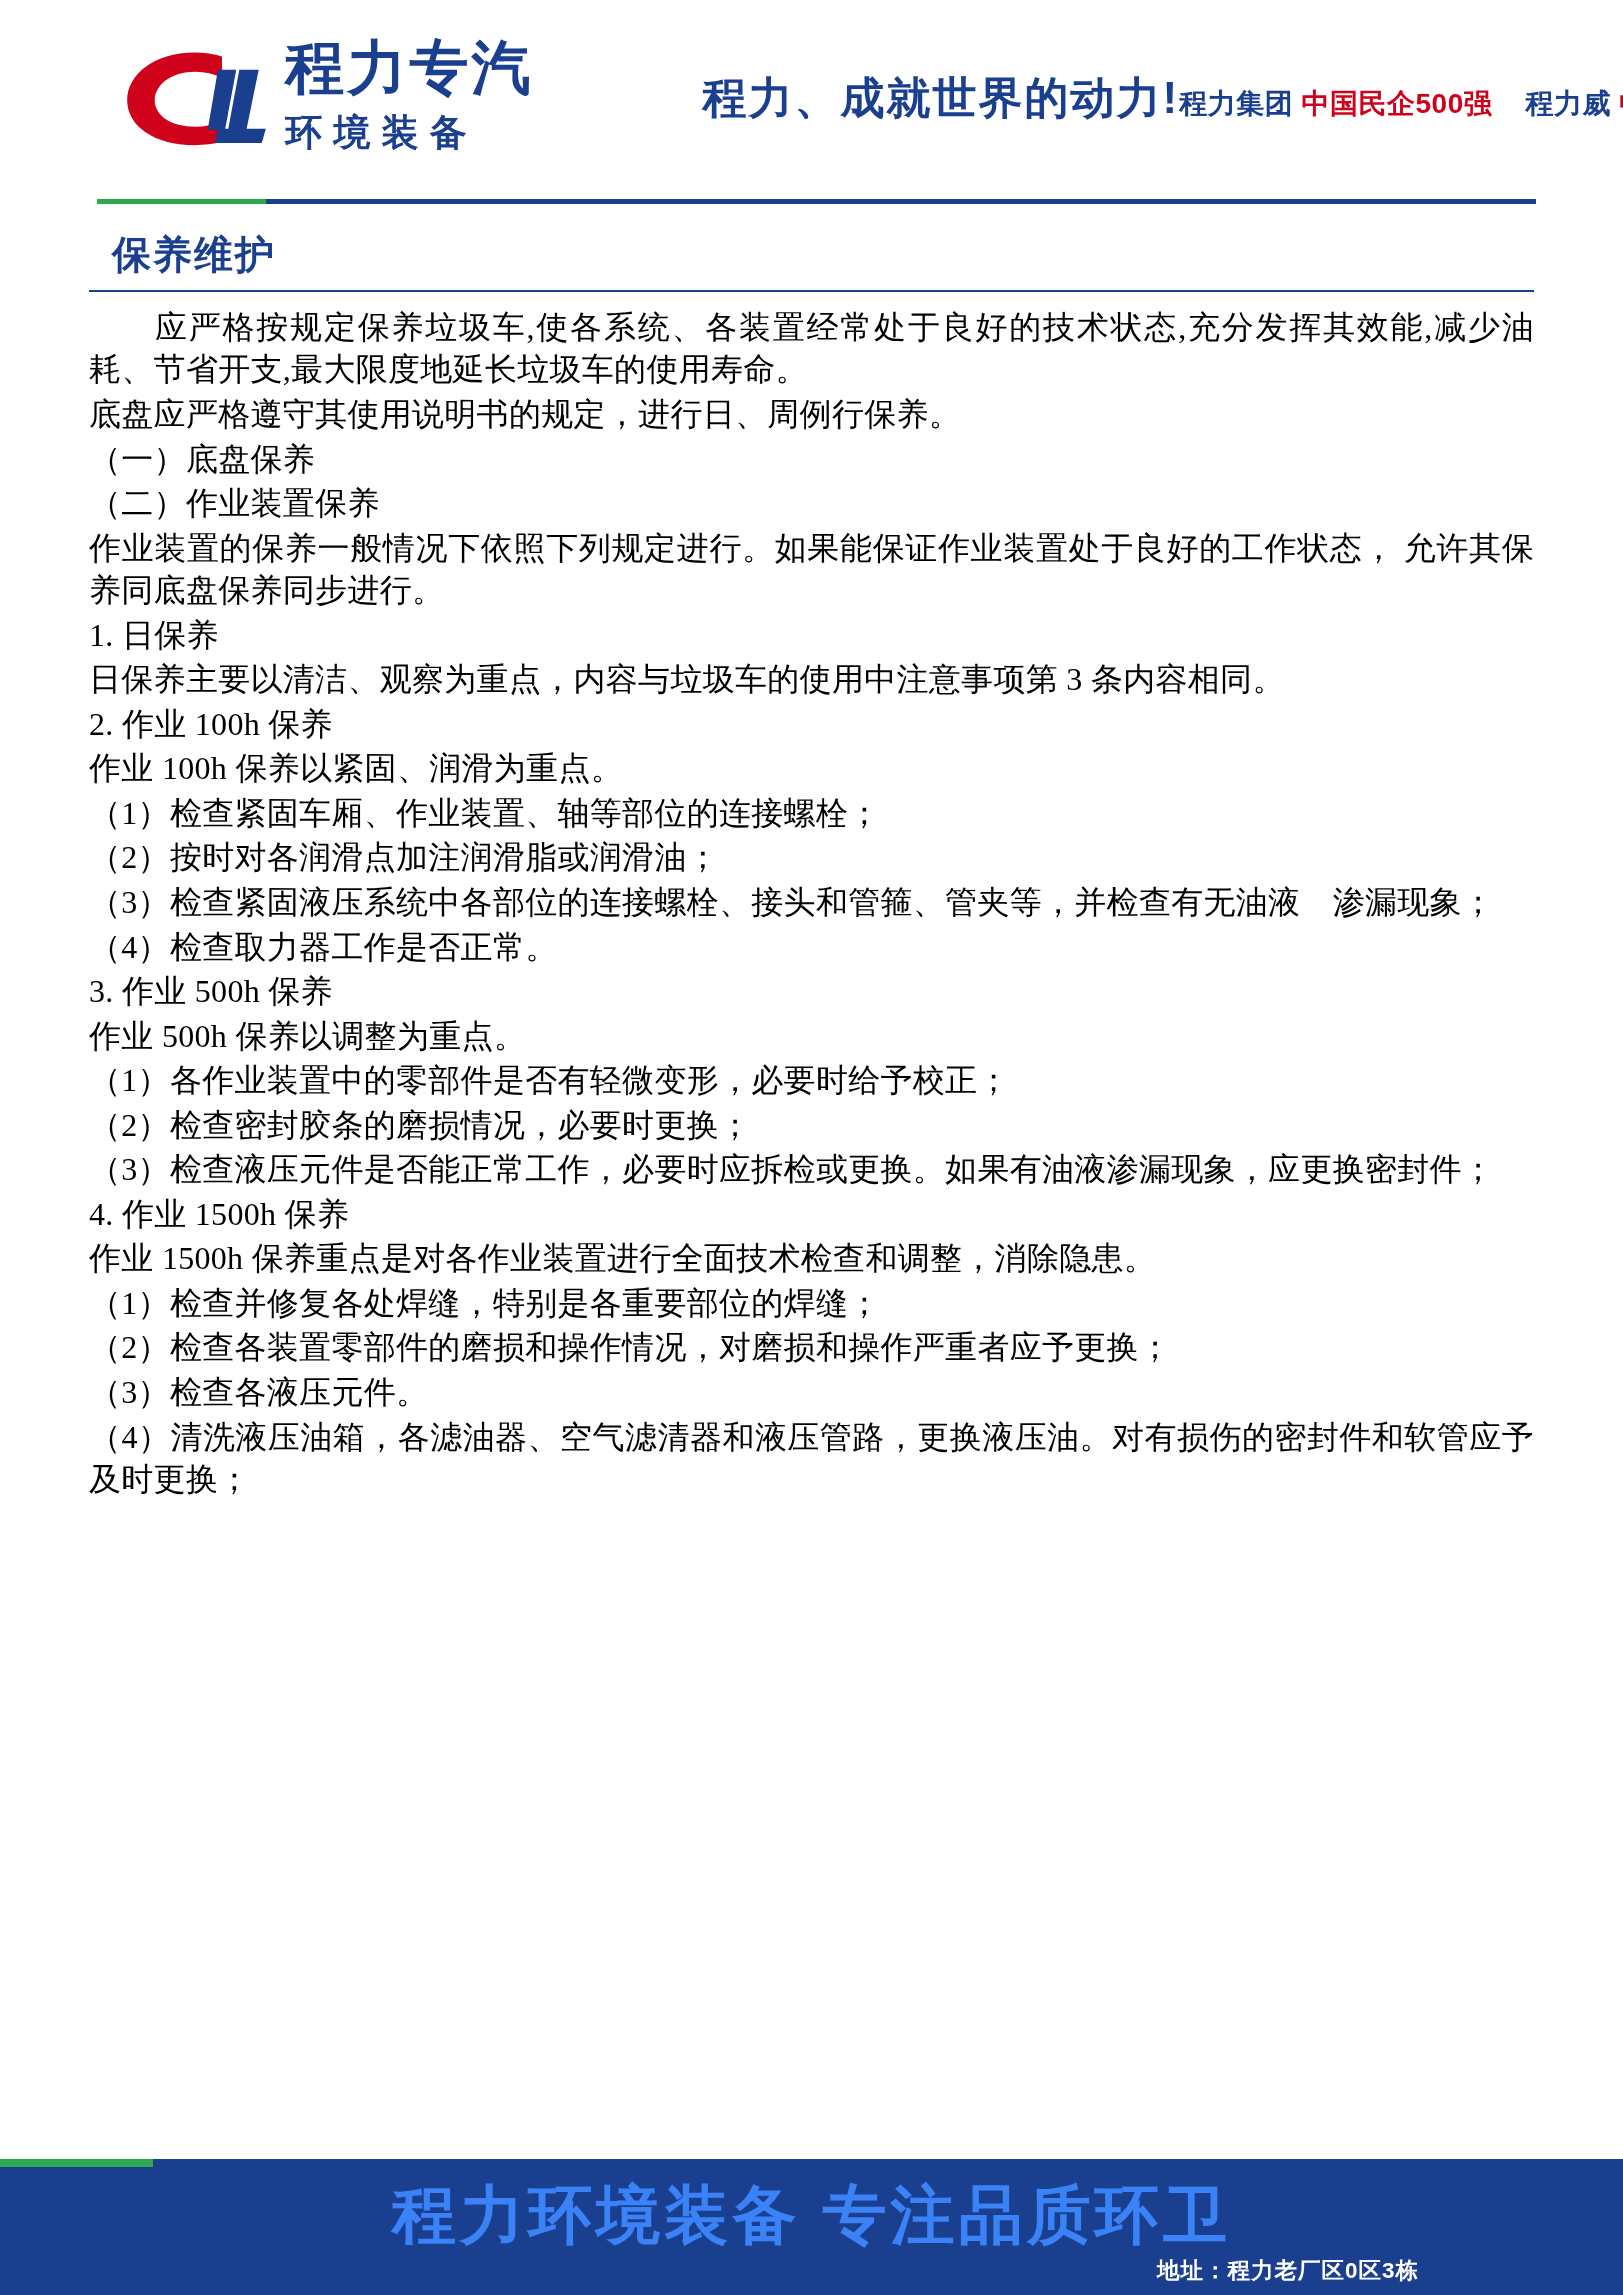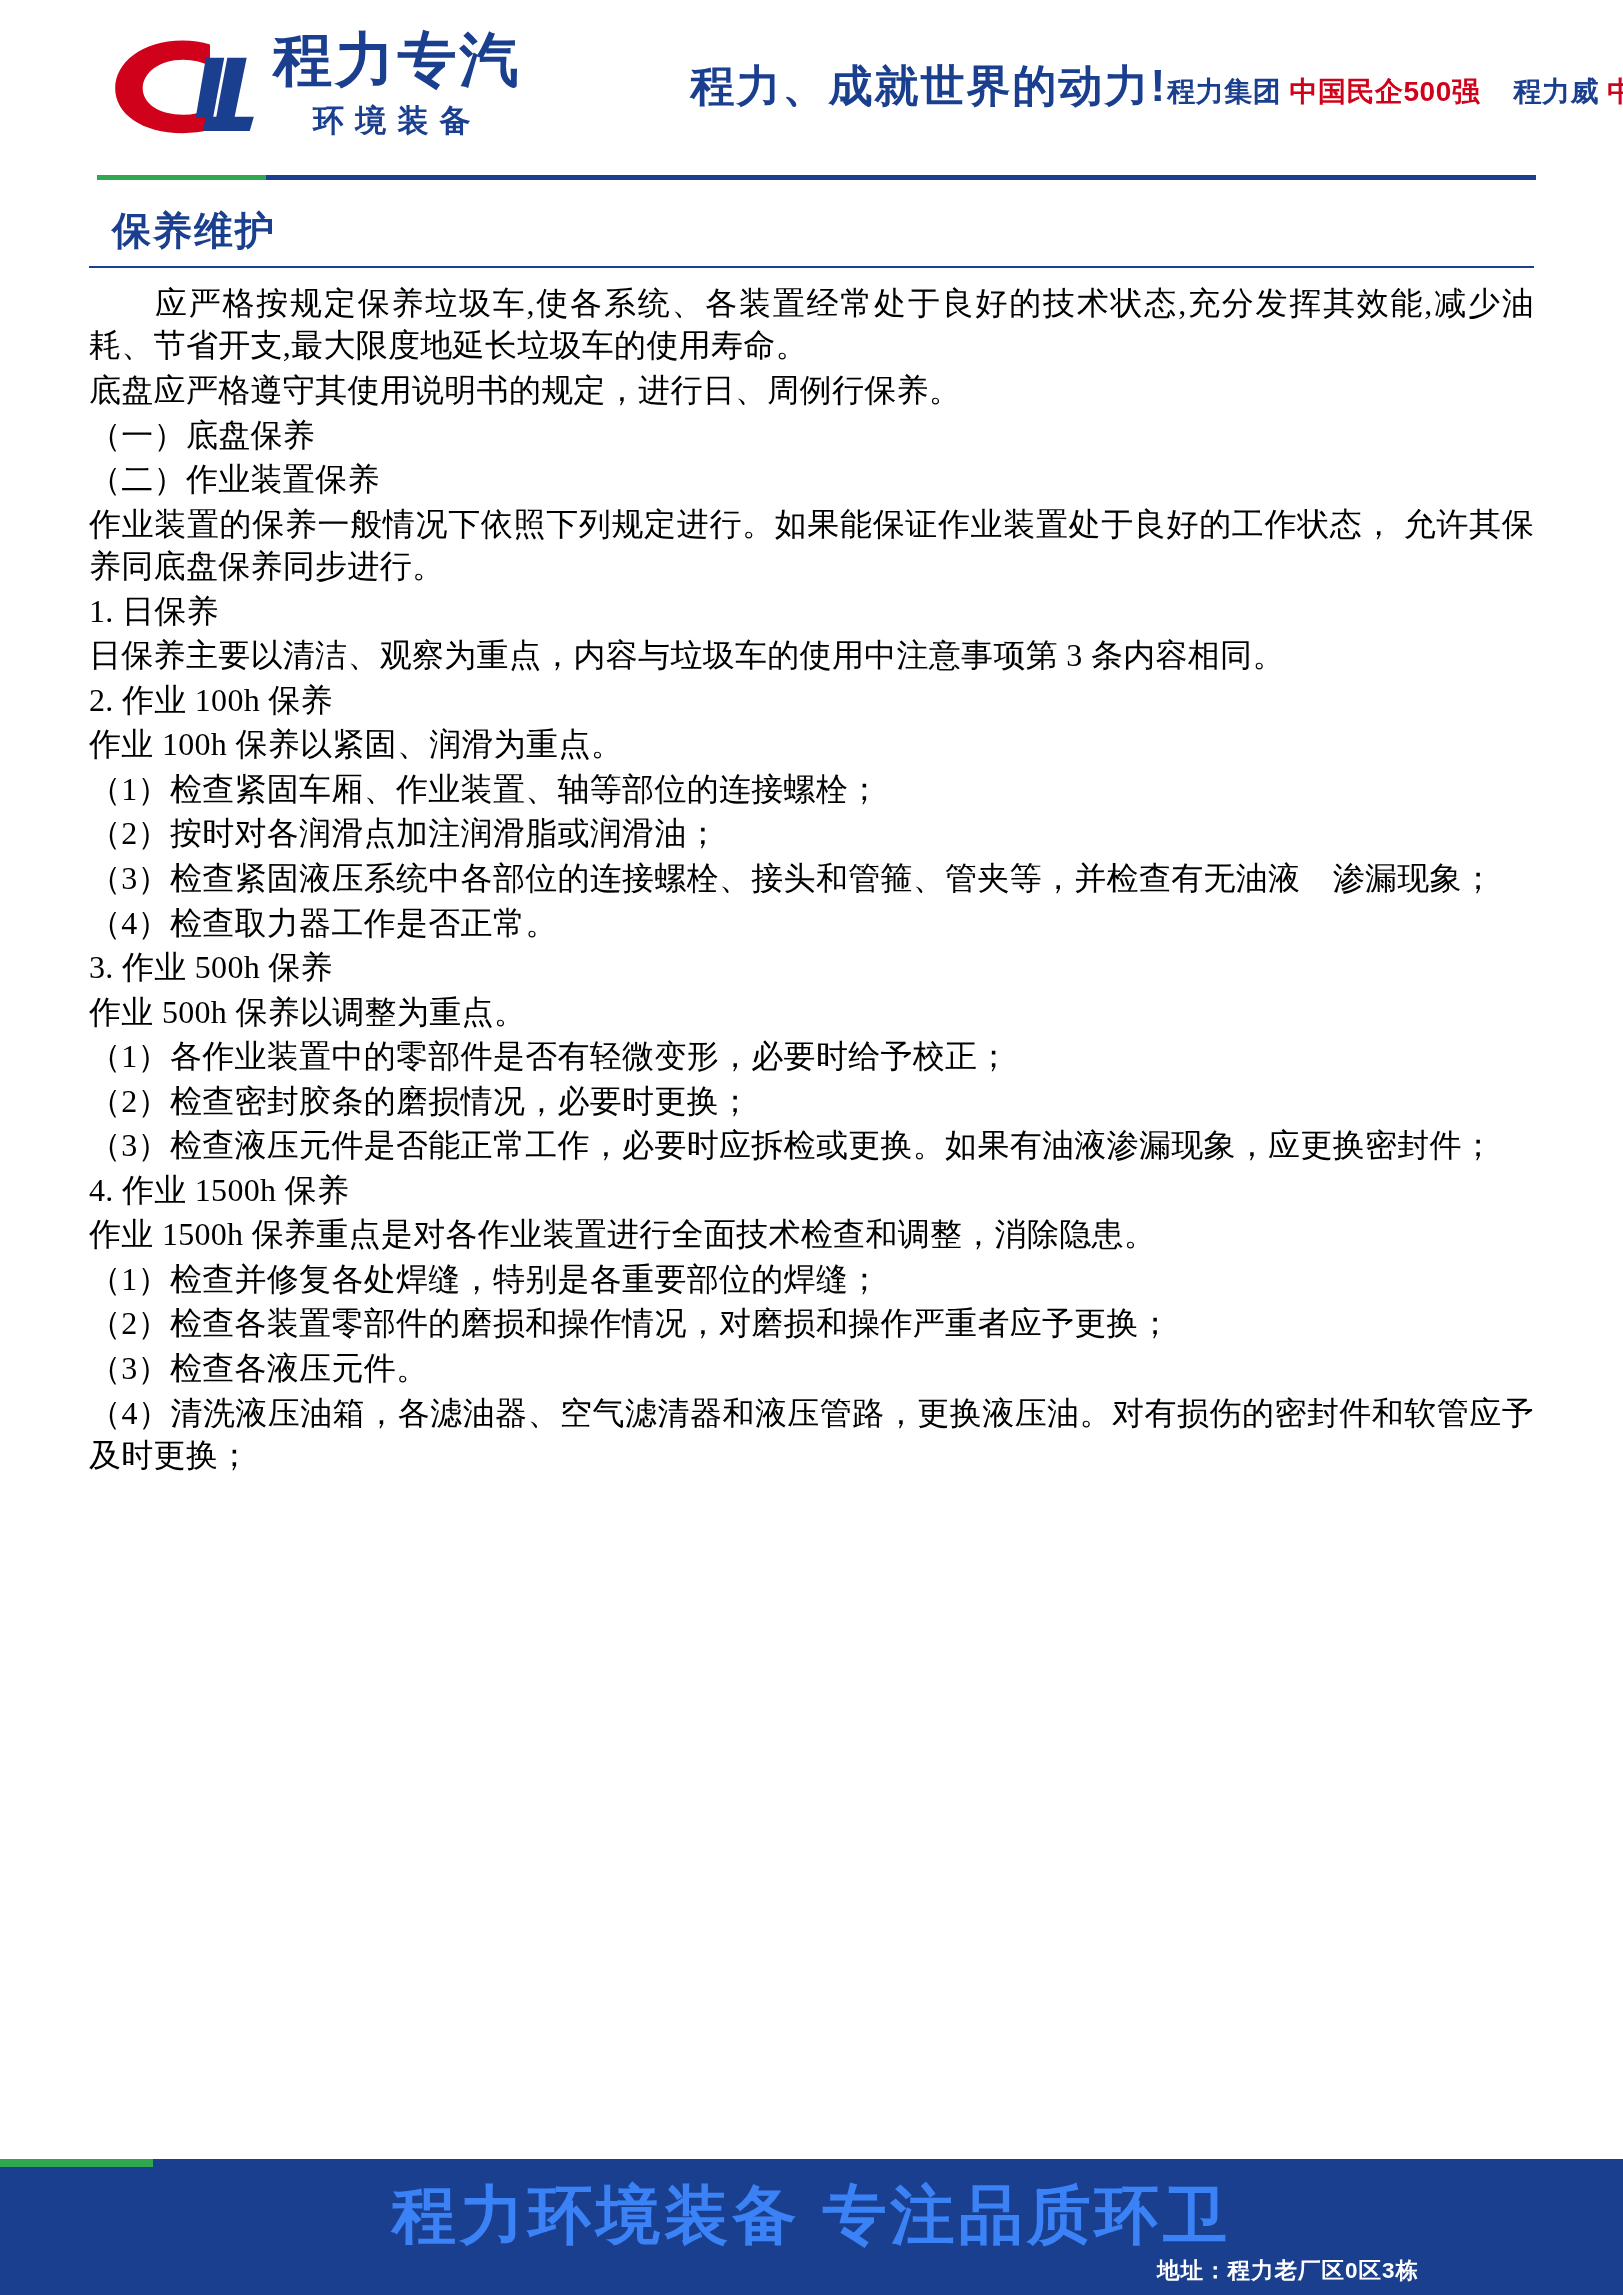--- a/index.html
+++ b/index.html
@@ -12,22 +12,21 @@
     height: 2295px;
     font-family: "Liberation Serif", serif;
     position: relative;
     overflow: hidden;
   }
 
   
   .header {
     position: relative;
     height: 176px;
-    padding: 4px;
-    text-align: center;
+    padding: 16px;
   }
   .header-inner {
     position: relative;
     height: 164px;
     display: flex;
     align-items: center;
   }
   .logo-block {
     display: flex;
     align-items: center;
@@ -51,21 +50,21 @@
     font-weight: bold;
     font-size: 59px;
     letter-spacing: 3.1px;
     color: #1b3f8f;
     line-height: 1.05;
     white-space: nowrap;
   }
   .logo-sub {
     font-family: "Liberation Sans", sans-serif;
     font-weight: bold;
-    font-size: 31px;
+    font-size: 37px;
     letter-spacing: 11.2px;
     color: #1b3f8f;
     margin-top: 7.2px;
     white-space: nowrap;
   }
   .slogan-block {
     margin-left: 169px;
     display: flex;
     flex-direction: row;
     align-items: center;

